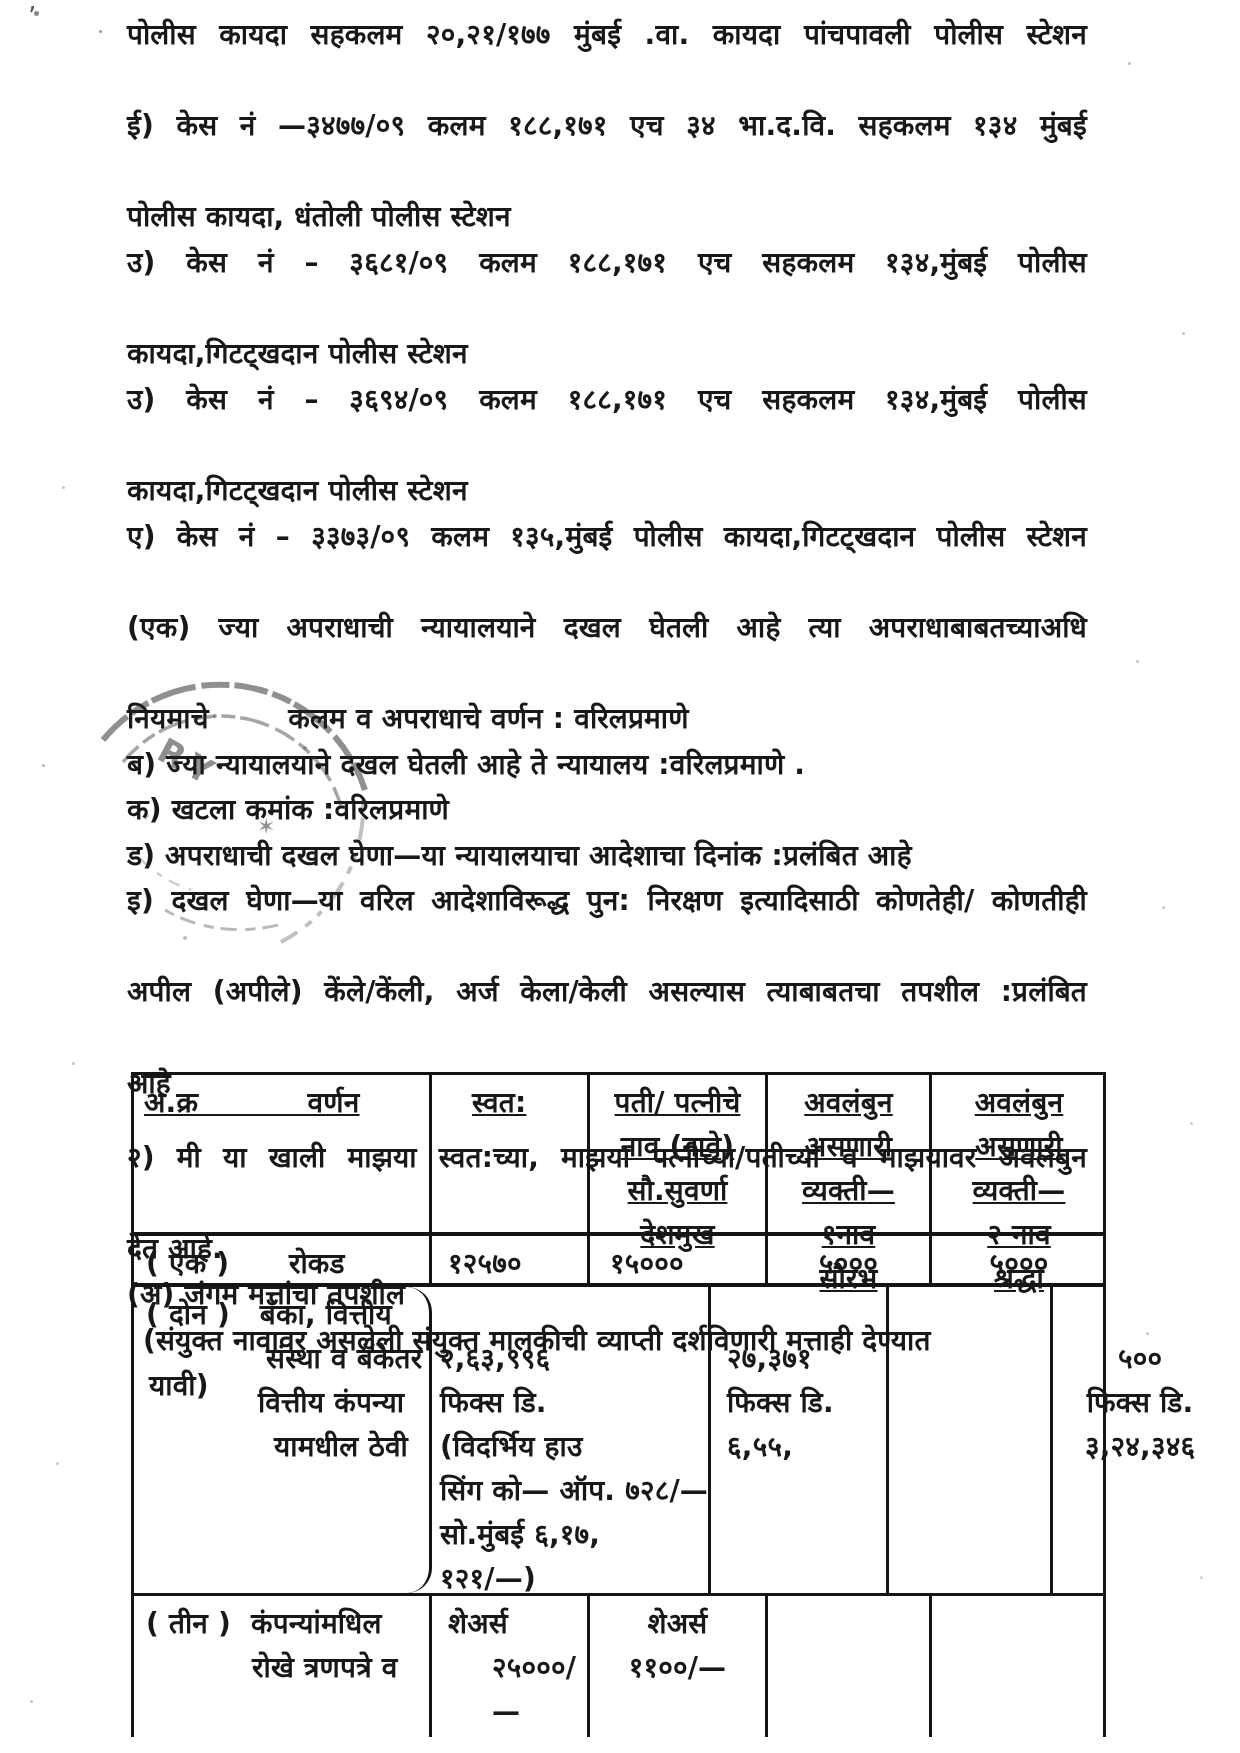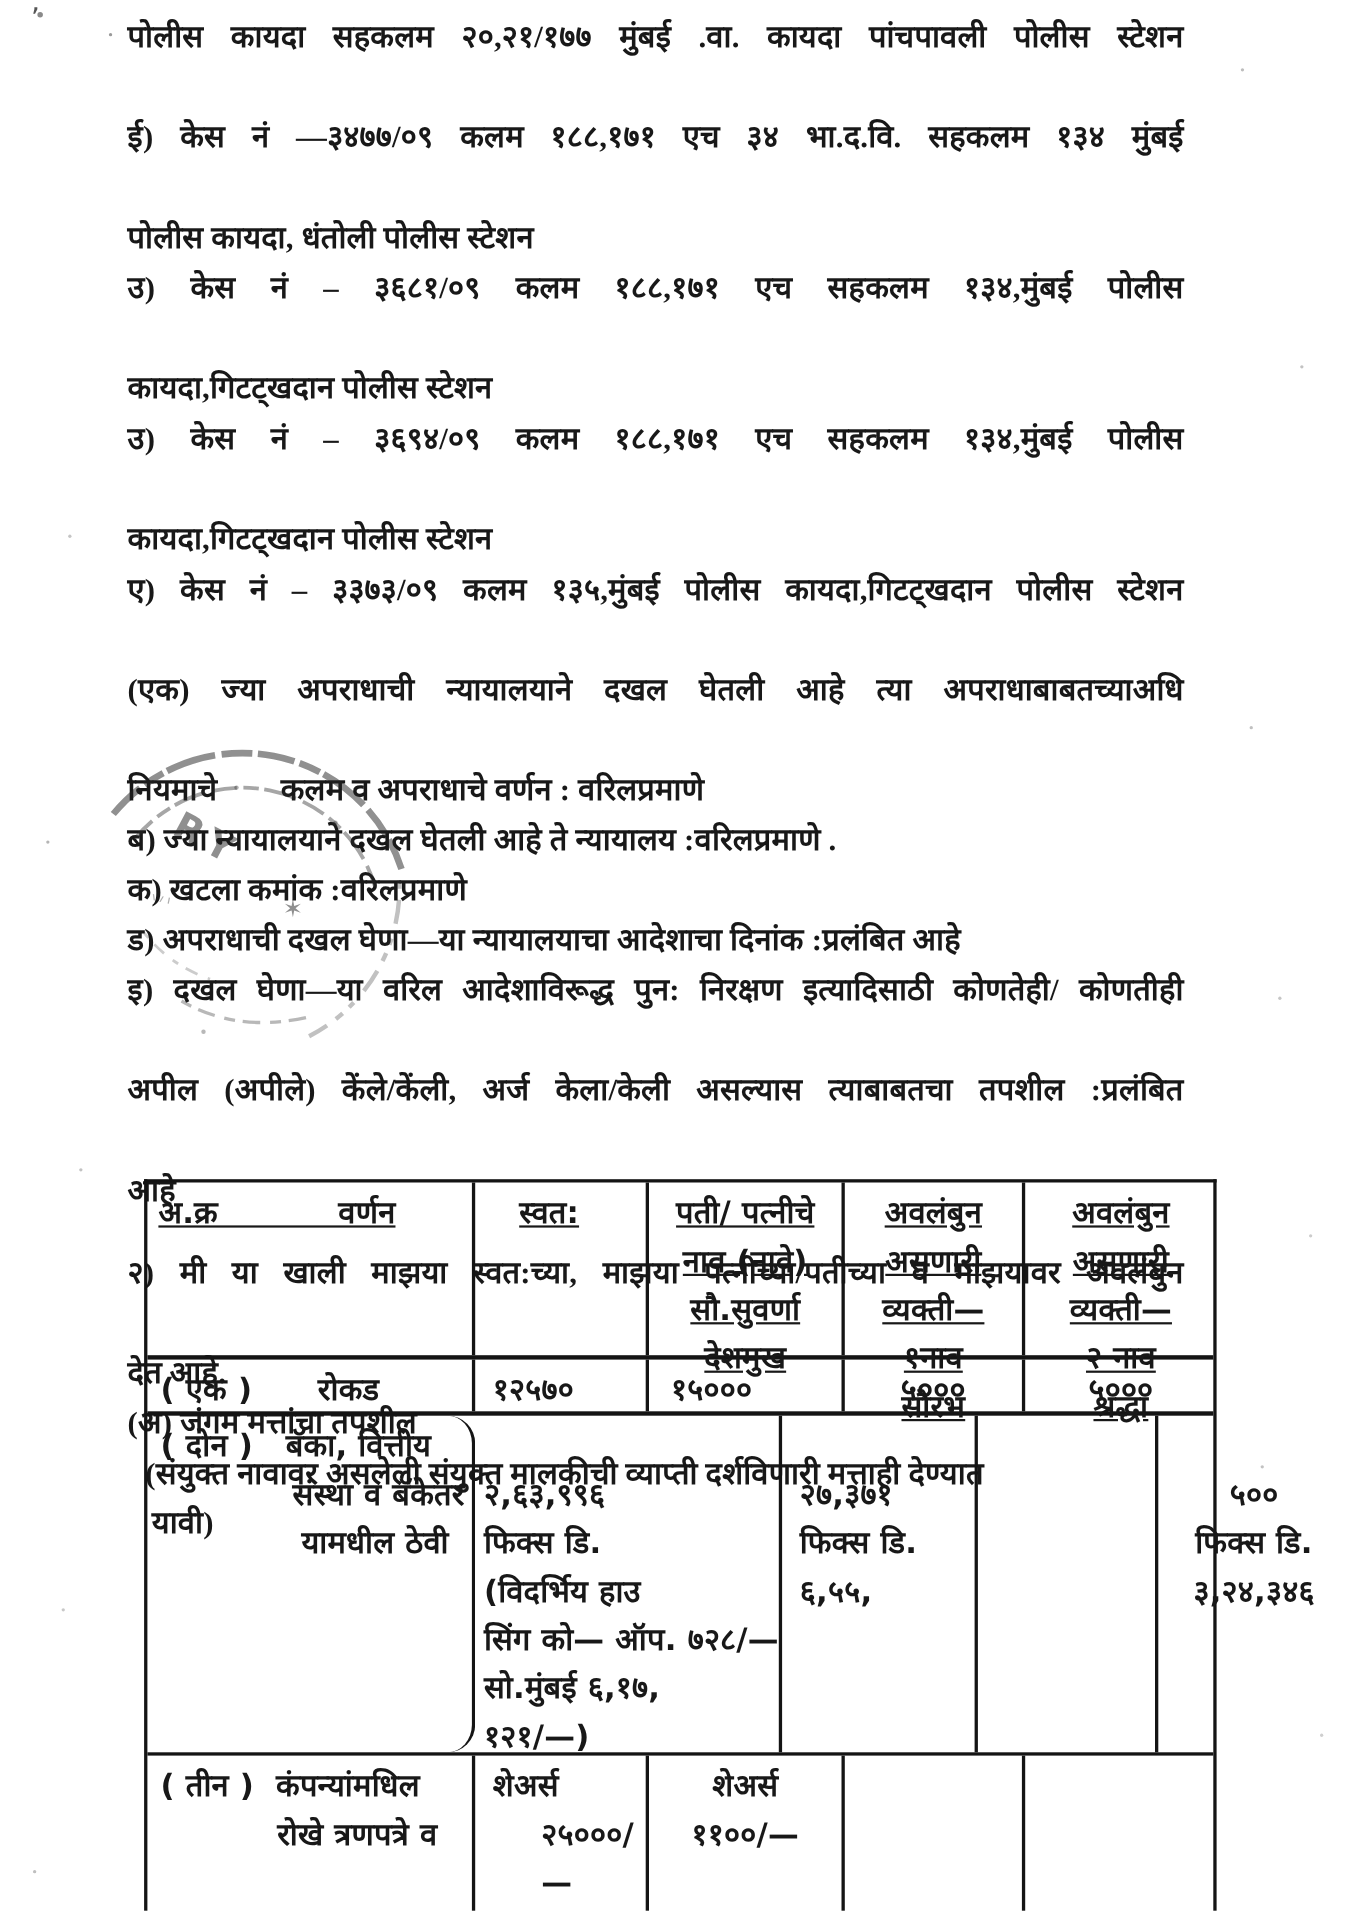--- a/index.html
+++ b/index.html
@@ -2,22 +2,22 @@
 <html><head>
 <meta charset="utf-8">
 <style>
   *{box-sizing:border-box;margin:0;padding:0}
   html,body{background:#e8e8e8}
   .page{
     position:relative;width:1240px;height:1753px;margin:0 auto;
     background:#ffffff;overflow:hidden;
     font-family:"DejaVu Sans",sans-serif;color:#181818;
   }
-  .body-text{position:absolute;left:116px;top:12px;width:960px;
-    font-size:28px;font-weight:600;font-family:Liberation Serif, serif;}
+  .body-text{position:absolute;left:127px;top:12px;width:960px;
+    font-size:28px;font-weight:600;}
   .tline{line-height:45.6px;white-space:pre-wrap;letter-spacing:.2px;}
   .tline.just{white-space:normal;text-align:justify;}
   .tline.just::after{content:"";display:inline-block;width:100%;height:0;}
   .tbl{position:absolute;left:131px;top:1072px;width:975px;
     border:3px solid #141414;border-bottom:none;background:transparent;}
   .trow{display:flex;width:100%;}
   .cell{border-right:3px solid #141414;overflow:visible;padding-top:6px;}
   .cell:last-child{border-right:none;}
   .cline{height:44px;line-height:44px;font-size:28px;font-weight:600;
     white-space:pre-wrap;letter-spacing:.2px;}
@@ -109,20 +109,21 @@
           <div class="cline">५०००</div>
         </div>
         <div class="cell c-center" style="flex: 0 0 174px;">
           <div class="cline">५०००</div>
         </div>
       </div>
       <div class="trow" style="height: 309px; border-bottom: 3px solid rgb(20, 20, 20);">
         <div class="cell" style="flex: 0 0 298px; border-radius: 25px;">
           <div class="cline" style="padding-left: 12px;">( दोन )   बॅका, वित्तीय</div>
           <div class="cline" style="padding-left: 132px;">संस्था व बॅकेतर</div>
+          <div class="cline" style="padding-left: 124px;">वित्तीय कंपन्या</div>
           <div class="cline" style="padding-left: 140px;">यामधील ठेवी</div>
         </div>
         <div class="cell nowrap" style="flex: 0 0 158px;">
           <div class="cline" style="padding-left: 8px;"></div>
           <div class="cline" style="padding-left: 8px;">२,६३,९९६</div>
           <div class="cline" style="padding-left: 8px;">फिक्स डि.</div>
           <div class="cline" style="padding-left: 8px;">(विदर्भिय हाउ</div>
           <div class="cline" style="padding-left: 8px;">सिंग को— ऑप. ७२८/—</div>
           <div class="cline" style="padding-left: 8px;">सो.मुंबई ६,१७,</div>
           <div class="cline" style="padding-left: 8px;">१२१/—)</div>

